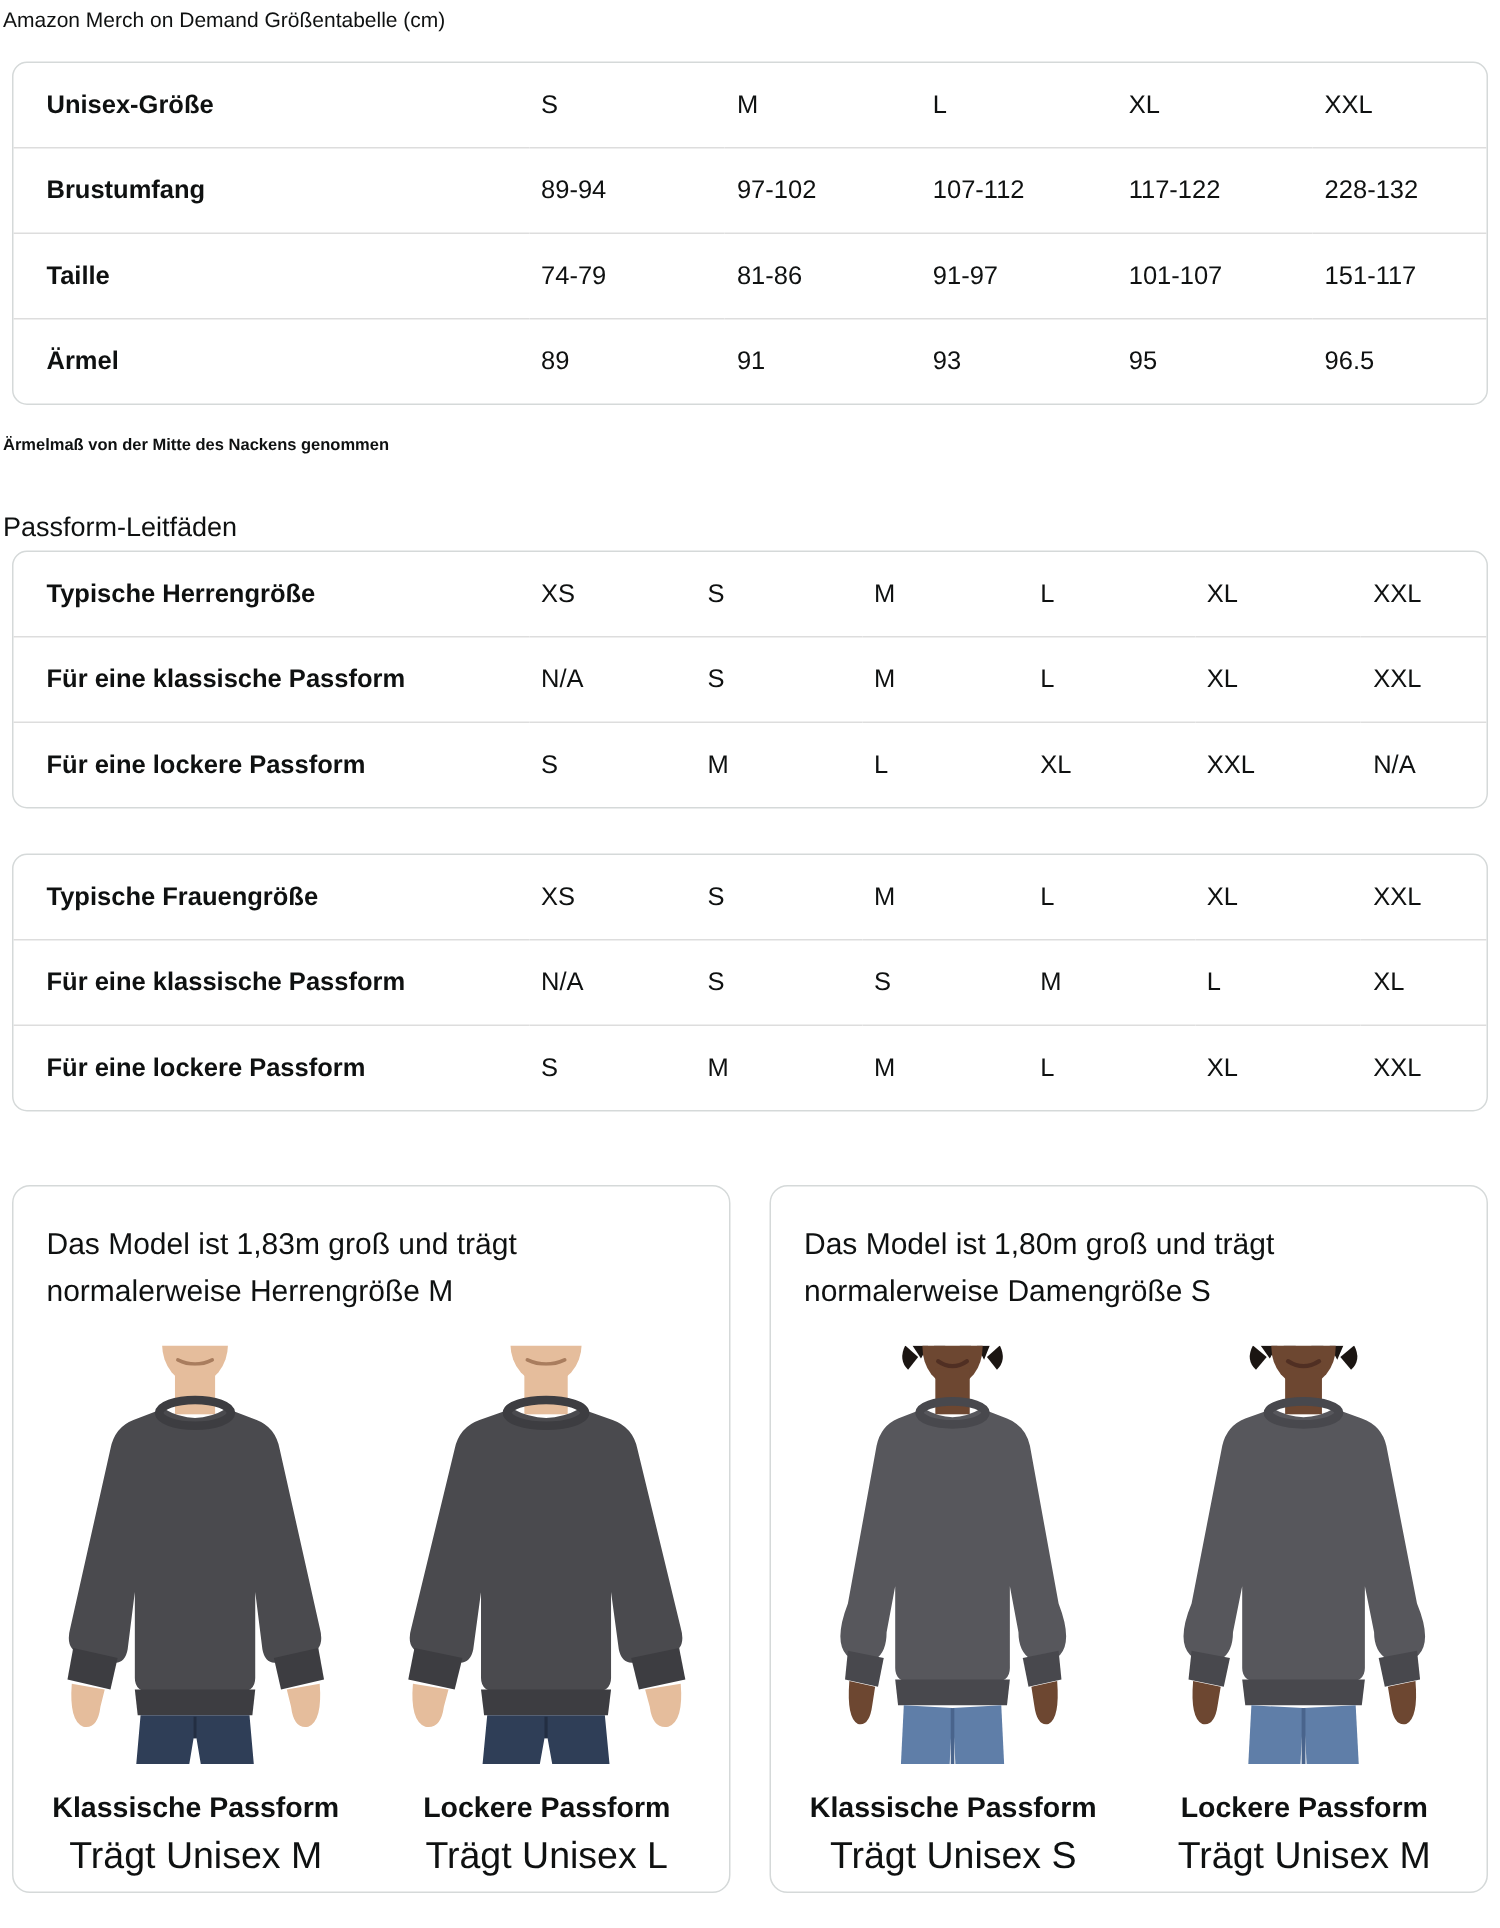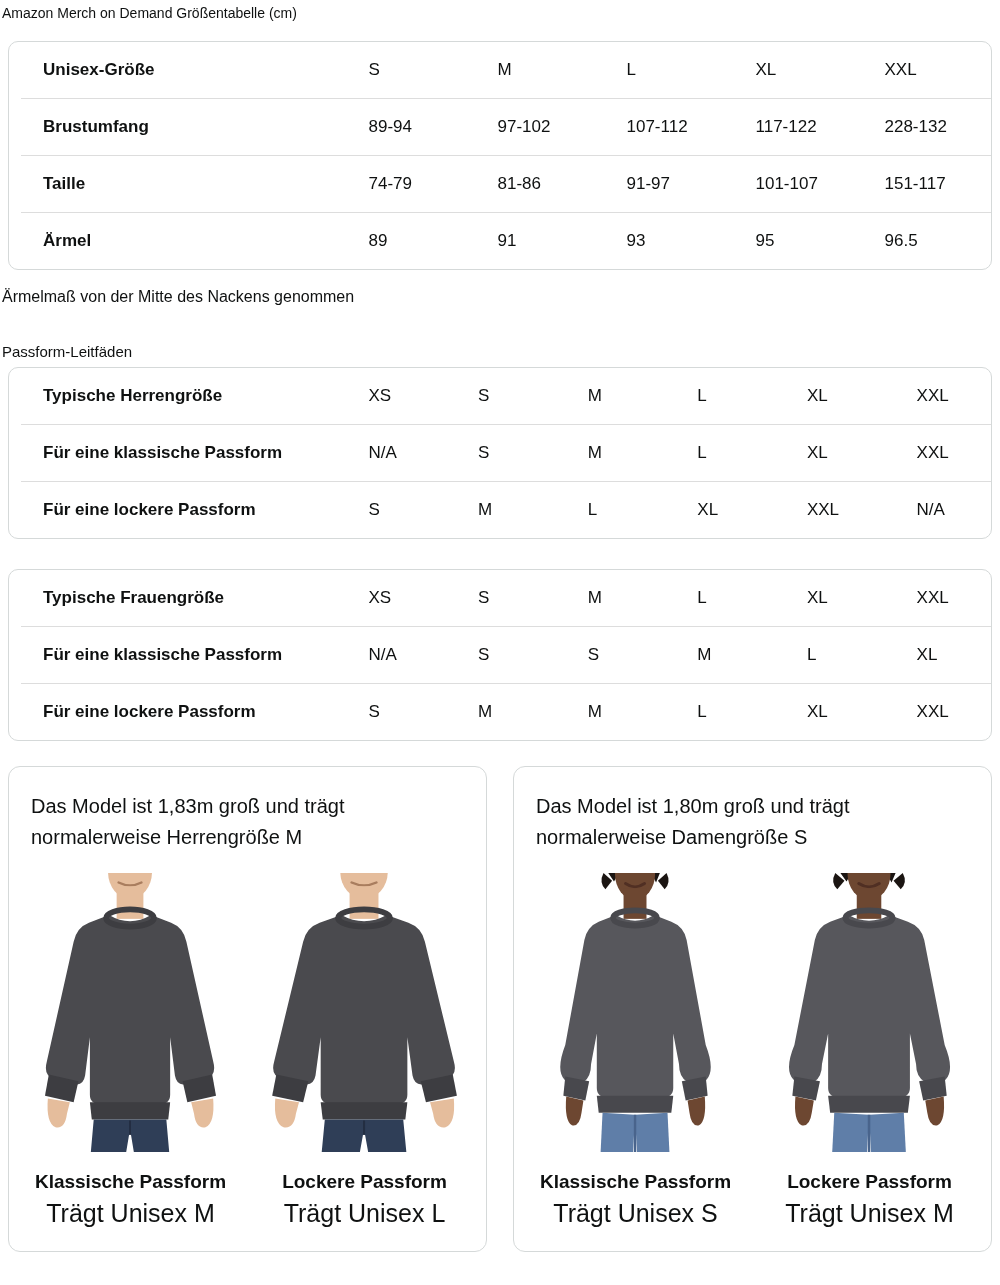--- a/index.html
+++ b/index.html
@@ -19,46 +19,46 @@
   .page-title{
     font-size:14px;font-weight:400;margin:0 0 0 -6px;line-height:22px;
   }
   table.panel{
     width:100%;
     border:1px solid var(--table_border);
     border-radius:10px;
     border-collapse:separate;
     border-spacing:0;
     table-layout:fixed;
-    padding-left:12px;
   }
   .size-table{margin-top:17px;}
   .fit-table-1{margin-top:4px;}
   .fit-table-2{margin-top:30px;}
   table.panel th{
     text-align:left;font-weight:bold;font-size:17px;
     padding:18px 0 18px 22px;vertical-align:middle;
   }
   table.panel td{
     text-align:left;font-size:17px;
     padding:18px 0 18px 8px;vertical-align:middle;
   }
   table.panel tr + tr th, table.panel tr + tr td{
     border-top:1px solid var(--row_divider);
   }
   .note{
-    font-size:16px;margin:17px 0 0 -6px;line-height:20px;
+    font-size:11px;margin:17px 0 0 -6px;line-height:20px;font-weight:bold;
   }
   .section-heading{
-    font-size:15px;font-weight:400;margin:33px 0 0 -6px;line-height:23px;
+    font-size:18px;font-weight:400;margin:33px 0 0 -6px;line-height:23px;
   }
   .cards{display:flex;gap:26px;margin-top:25px;}
   .card{
     flex:1;border:1px solid var(--table_border);border-radius:12px;
-    padding:24px 14px 26px;
+    padding:24px 14px 12px;
+    margin-top:24px;
   }
   .card-desc{
     font-size:20px;line-height:31px;margin:0 30px 0 8px;
   }
   .figures{display:flex;gap:19px;margin-top:20px;}
   figure{margin:0;flex:1;min-width:0;text-align:center;}
   svg.model{width:100%;height:auto;display:block;}
   .fit-title{font-weight:bold;font-size:19px;margin-top:18px;line-height:24px;}
   .fit-subtitle{font-size:25px;margin-top:7px;line-height:24px;}
 

